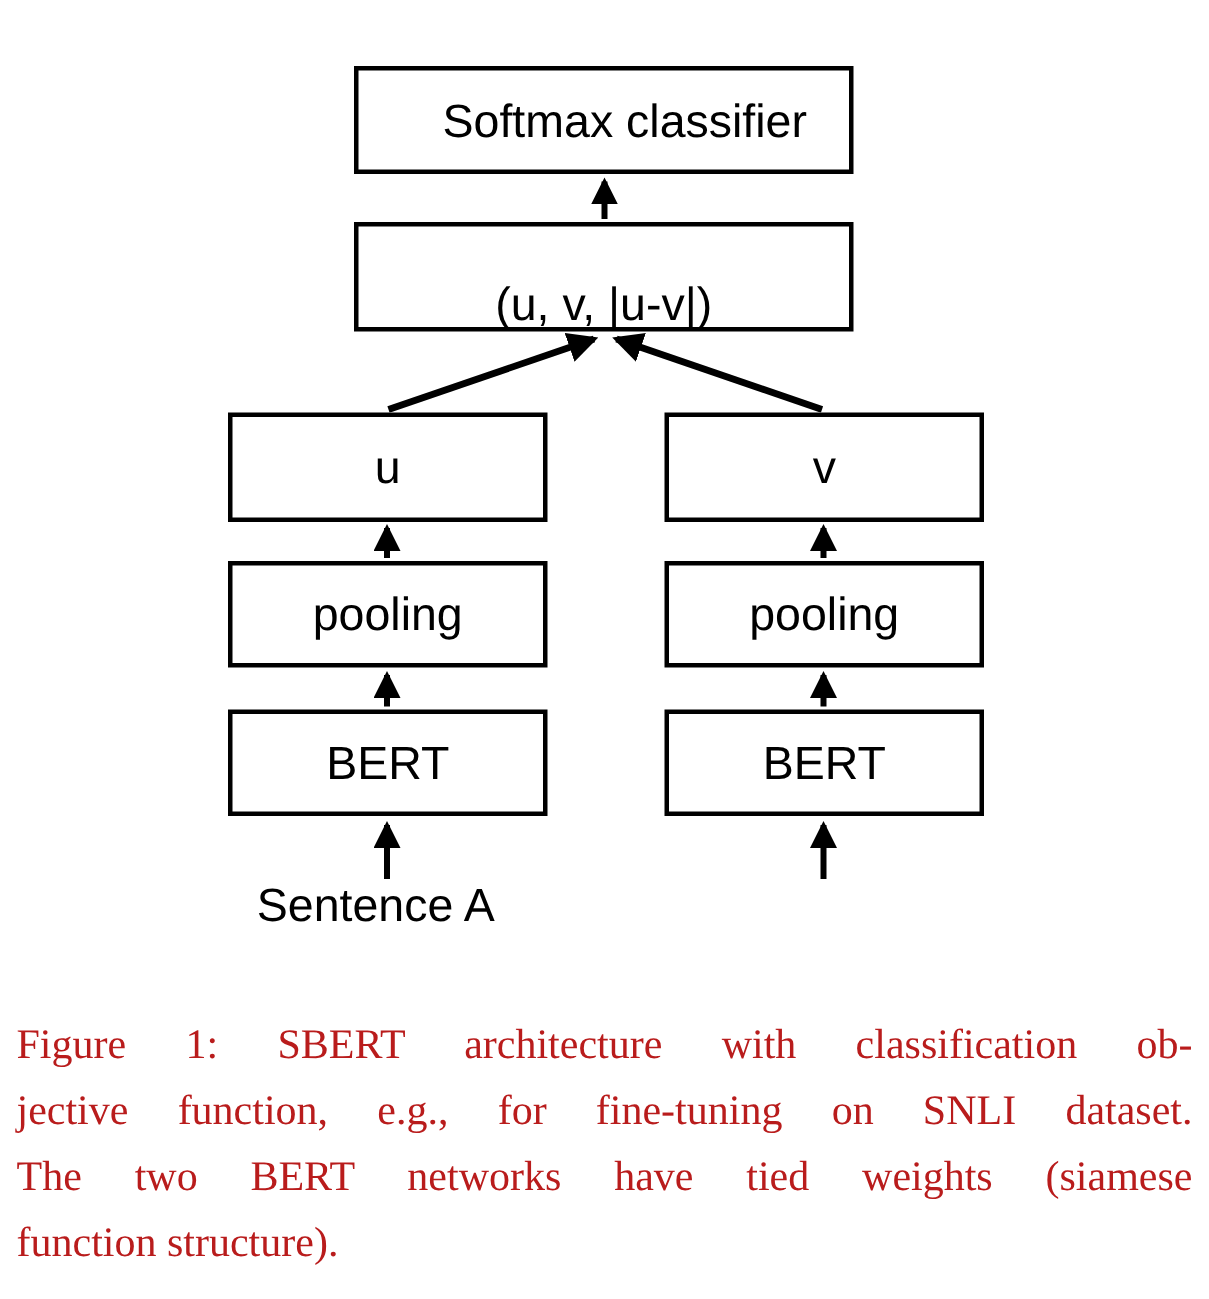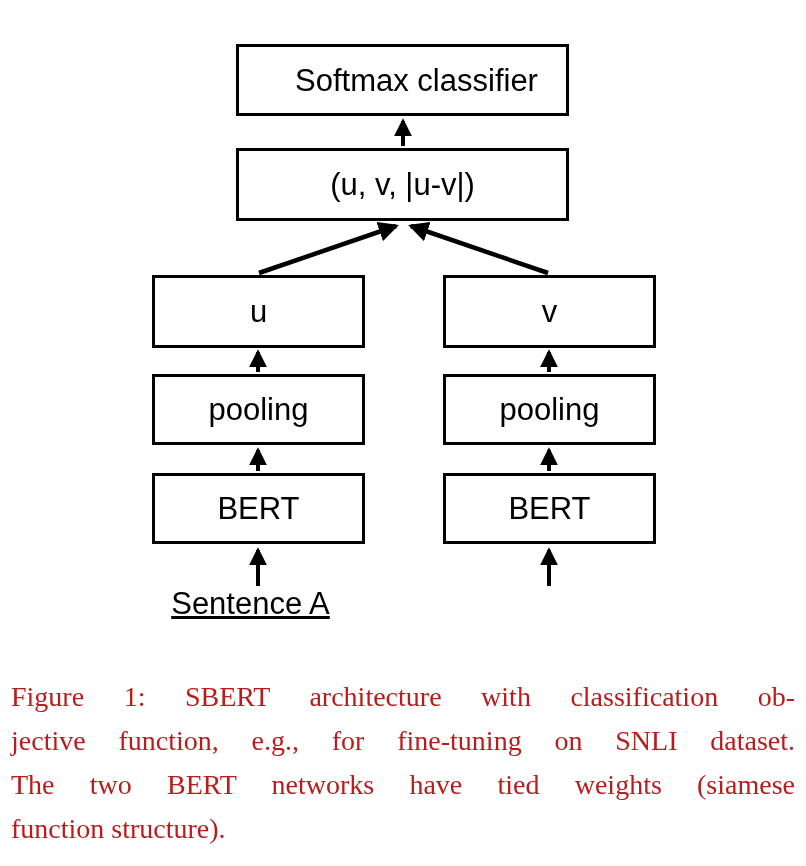--- a/index.html
+++ b/index.html
@@ -30,36 +30,35 @@
     border: 3.5px solid #000000;
     background: #ffffff;
     display: flex;
     align-items: center;
     justify-content: center;
     font-size: 31px;
     line-height: 1;
     white-space: nowrap;
   }
   .node-softmax { left: 236px; top: 44px;  width: 333px; height: 72px; padding-left: 28px; }
-  .node-concat  { left: 236px; top: 148px; width: 333px; height: 73px; }
+  .node-concat  { left: 236px; top: 148px; width: 333px; height: 73px; align-items: flex-end; }
   .node-u       { left: 152px; top: 275px; width: 213px; height: 73px; }
   .node-v       { left: 443px; top: 275px; width: 213px; height: 73px; }
   .node-pool-l  { left: 152px; top: 374px; width: 213px; height: 71px; }
   .node-pool-r  { left: 443px; top: 374px; width: 213px; height: 71px; }
   .node-bert-l  { left: 152px; top: 473px; width: 213px; height: 71px; }
   .node-bert-r  { left: 443px; top: 473px; width: 213px; height: 71px; }
   .input-label {
     position: absolute;
     top: 586px;
     width: 213px;
     text-align: center;
     font-size: 31px;
     line-height: 36px;
     white-space: nowrap;
-    text-decoration: underline;
   }
   .input-label-a { left: 144px; }
   .input-label-b { left: 446px; }
   .caption {
     position: absolute;
     left: 11px;
     top: 675px;
     width: 784px;
     font-family: "Liberation Serif", serif;
     font-size: 28px;

